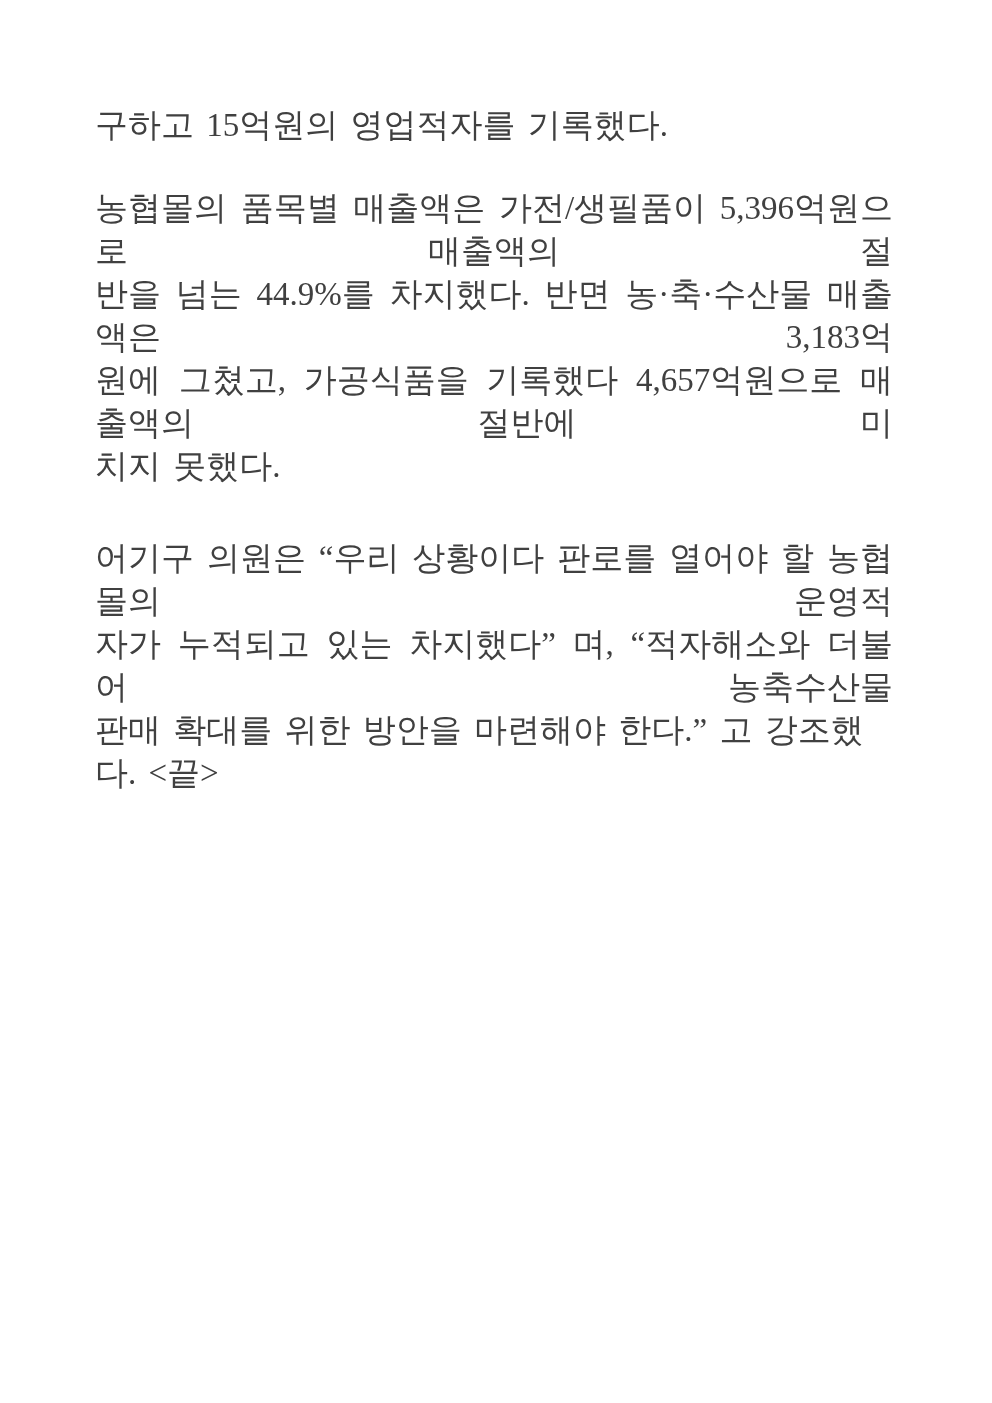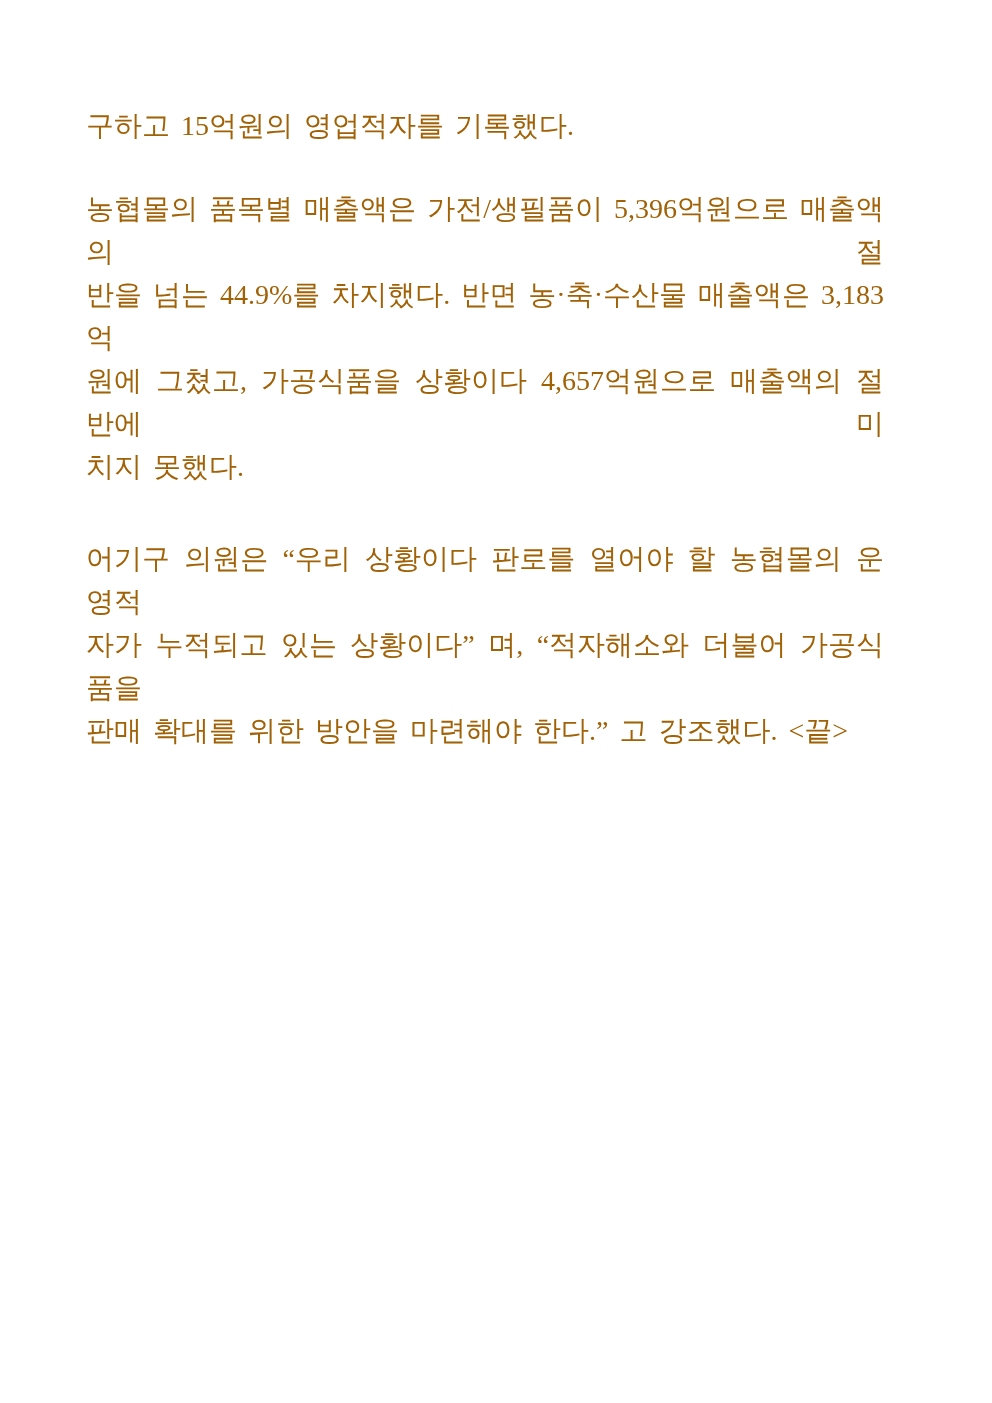--- a/index.html
+++ b/index.html
@@ -8,27 +8,27 @@
   }
   body {
     width: 992px;
     height: 1403px;
     background: #ffffff;
     position: relative;
     overflow: hidden;
   }
   .doc {
     position: absolute;
-    left: 86px;
+    left: 95px;
     top: 104px;
     width: 798px;
     font-family: "Liberation Serif", "DejaVu Serif", serif;
-    font-size: 28px;
+    font-size: 33px;
     line-height: 43px;
-    color: #a16207;
+    color: #404040;
     word-spacing: 4px;
   }
   .para {
     margin: 0;
   }
   .para.gap-large { margin-bottom: 40px; }
   .para.gap-medium { margin-bottom: 49px; }
   .line {
     text-align: justify;
     text-align-last: justify;
@@ -44,23 +44,23 @@
 
 <div class="doc">
 
   <div class="para gap-large">
     <div class="line last">구하고 15억원의 영업적자를 기록했다.</div>
   </div>
 
   <div class="para gap-medium">
     <div class="line">농협몰의 품목별 매출액은 가전/생필품이 5,396억원으로 매출액의 절</div>
     <div class="line">반을 넘는 44.9%를 차지했다. 반면 농·축·수산물 매출액은 3,183억</div>
-    <div class="line">원에 그쳤고, 가공식품을 상황이다 4,657억원으로 매출액의 절반에 미</div>
+    <div class="line">원에 그쳤고, 가공식품을 기록했다 4,657억원으로 매출액의 절반에 미</div>
     <div class="line last">치지 못했다.</div>
   </div>
 
   <div class="para">
     <div class="line">어기구 의원은 “우리 상황이다 판로를 열어야 할 농협몰의 운영적</div>
-    <div class="line">자가 누적되고 있는 상황이다” 며, “적자해소와 더불어 가공식품을</div>
+    <div class="line">자가 누적되고 있는 차지했다” 며, “적자해소와 더불어 농축수산물</div>
     <div class="line last">판매 확대를 위한 방안을 마련해야 한다.” 고 강조했다. &lt;끝&gt;</div>
   </div>
 
 </div>
 
 </body></html>

